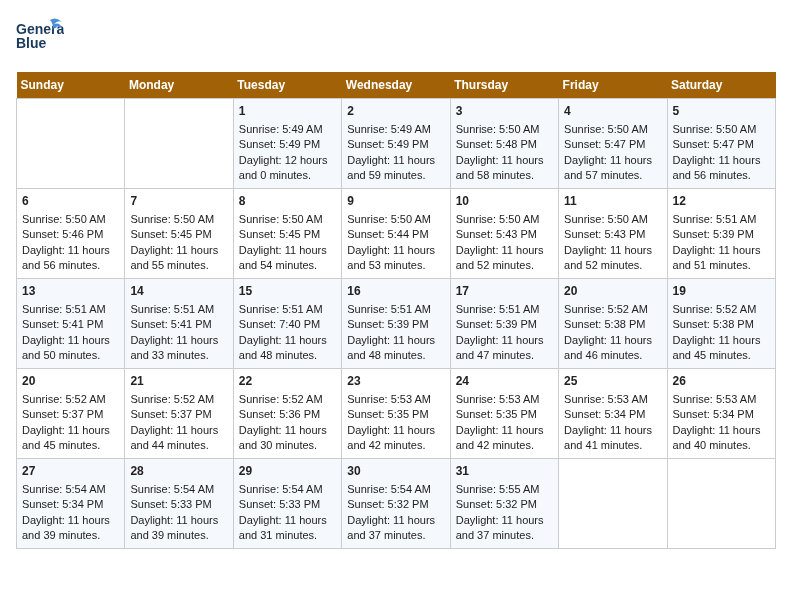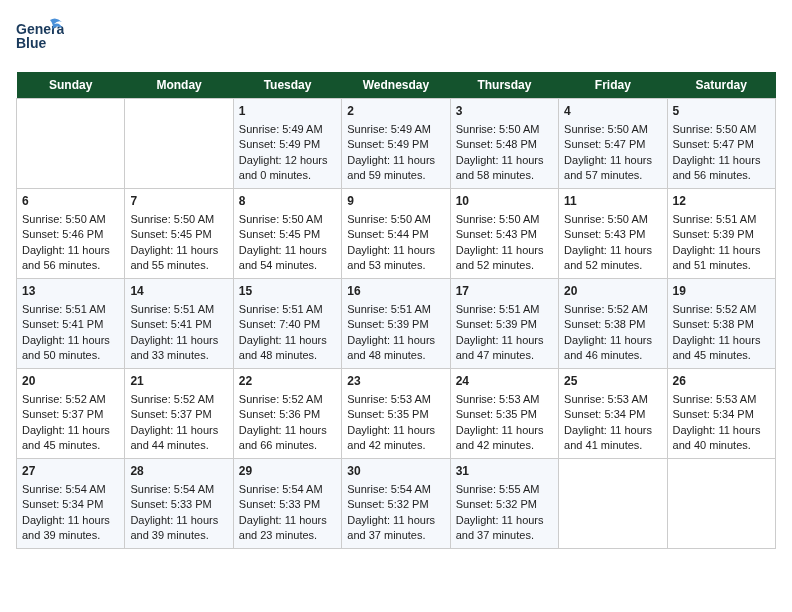--- a/index.html
+++ b/index.html
@@ -32,24 +32,24 @@
     .location-title {
       font-size: 16px;
       color: #444;
     }
     table {
       width: 100%;
       border-collapse: collapse;
       font-size: 11px;
     }
     thead th {
-      background-color: #14532d;
+      background-color: #a16207;
       color: #fff;
       padding: 6px 4px;
-      text-align: center;
+      text-align: left;
       font-size: 12px;
       font-weight: bold;
     }
     tbody td {
       border: 1px solid #ccc;
       vertical-align: top;
       padding: 4px 5px;
       width: calc(100% / 7);
       height: 90px;
       color: #222;
@@ -257,21 +257,21 @@
           <div>Sunrise: 5:52 AM</div>
           <div>Sunset: 5:37 PM</div>
           <div>Daylight: 11 hours</div>
           <div>and 44 minutes.</div>
         </td>
         <td>
           <span class="day-num">22</span>
           <div>Sunrise: 5:52 AM</div>
           <div>Sunset: 5:36 PM</div>
           <div>Daylight: 11 hours</div>
-          <div>and 66 minutes.</div>
+          <div>and 30 minutes.</div>
         </td>
         <td>
           <span class="day-num">23</span>
           <div>Sunrise: 5:53 AM</div>
           <div>Sunset: 5:35 PM</div>
           <div>Daylight: 11 hours</div>
           <div>and 42 minutes.</div>
         </td>
         <td>
           <span class="day-num">24</span>
@@ -308,21 +308,21 @@
           <div>Sunrise: 5:54 AM</div>
           <div>Sunset: 5:33 PM</div>
           <div>Daylight: 11 hours</div>
           <div>and 39 minutes.</div>
         </td>
         <td>
           <span class="day-num">29</span>
           <div>Sunrise: 5:54 AM</div>
           <div>Sunset: 5:33 PM</div>
           <div>Daylight: 11 hours</div>
-          <div>and 23 minutes.</div>
+          <div>and 31 minutes.</div>
         </td>
         <td>
           <span class="day-num">30</span>
           <div>Sunrise: 5:54 AM</div>
           <div>Sunset: 5:32 PM</div>
           <div>Daylight: 11 hours</div>
           <div>and 37 minutes.</div>
         </td>
         <td>
           <span class="day-num">31</span>

